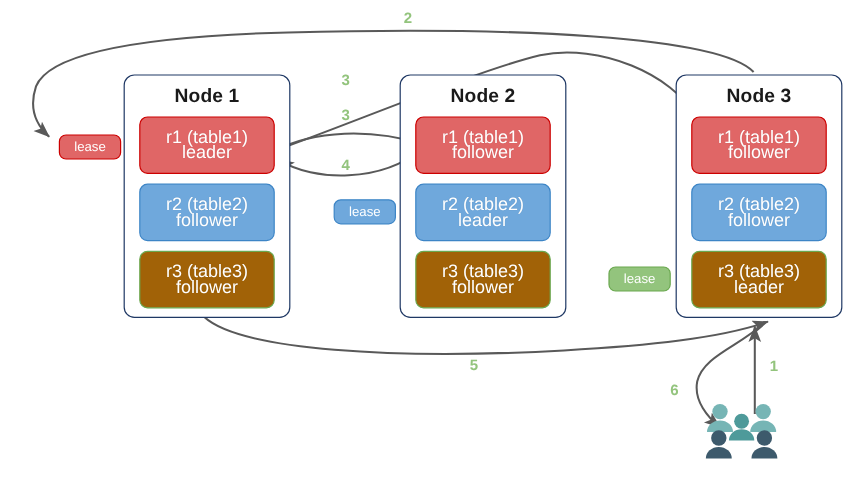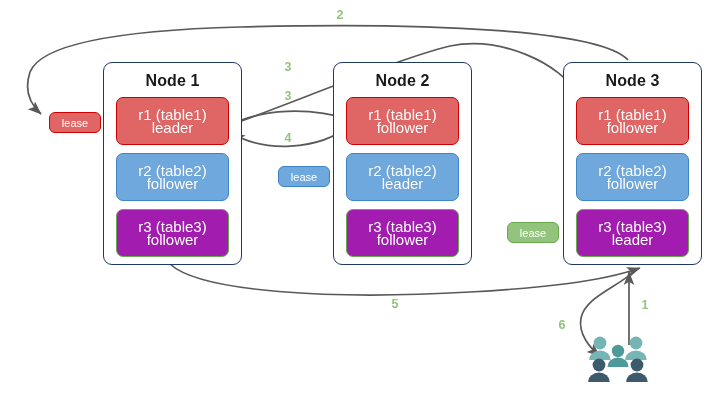--- a/index.html
+++ b/index.html
@@ -38,21 +38,21 @@
     align-items:center;
     justify-content:center;
     color:#ffffff;
     font-size:15px;
     line-height:13.5px;
     text-shadow:0 0 1px rgba(0,0,0,.12);
   }
   .replica .l1,.replica .l2{display:block;}
   .rep-red{background:#e06666;border:1.6px solid #cc0000;}
   .rep-blue{background:#6fa8dc;border:1.6px solid #3d85c6;}
-  .rep-green{background:#a21caf;border:1.6px solid #6aa84f;}
+  .rep-green{background:#a16207;border:1.6px solid #6aa84f;}
   .lease{
     position:absolute;
     border-radius:6px;
     box-sizing:border-box;
     display:flex;align-items:center;justify-content:center;
     color:#ffffff;
     font-size:11px;
     height:21px;
   }
   .lease-red{background:#e06666;border:1.6px solid #cc0000;}

